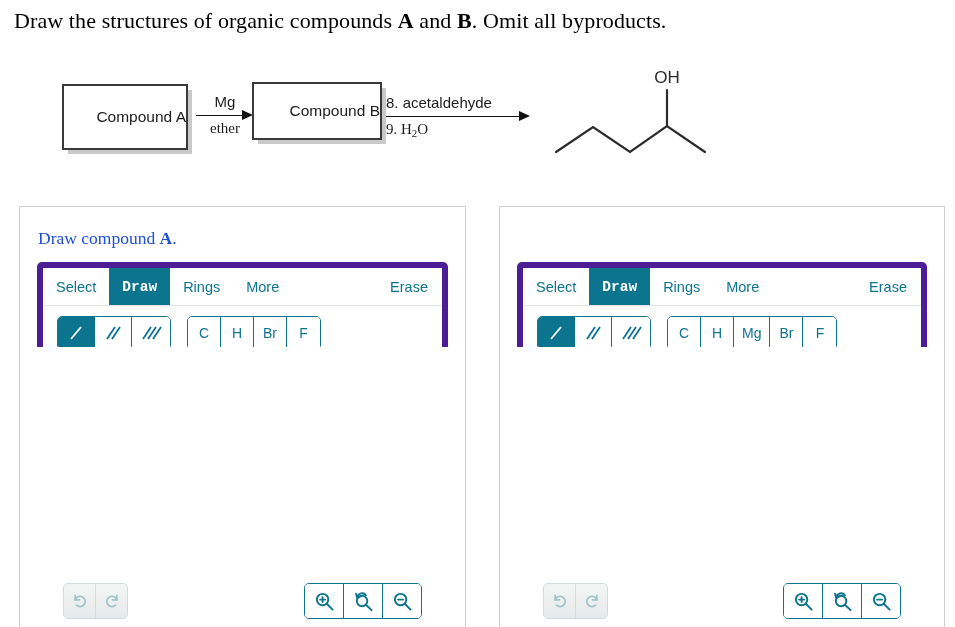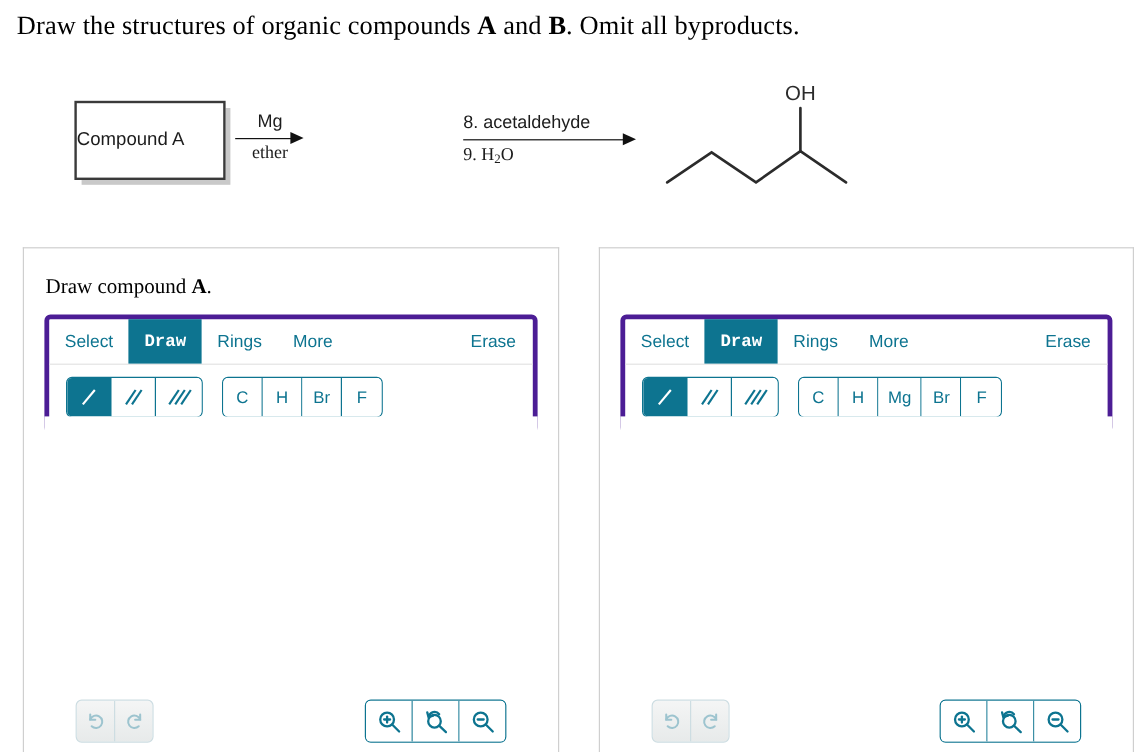--- a/index.html
+++ b/index.html
@@ -14,21 +14,21 @@
     font-family:"Liberation Serif", serif;
     font-size:22px;color:#000;letter-spacing:.1px;
   }
   .prompt b{font-weight:bold;}
 
   
   .scheme{position:absolute;left:0;top:30px;width:955px;height:160px;}
   .rxbox{
     position:absolute;background:#fff;border:2px solid #3a3a3a;
     box-shadow:5px 5px 0 -1px #c9c9c9;
-    display:flex;align-items:center;justify-content:flex-start;
+    display:flex;align-items:center;justify-content:flex-end;
     font-size:15.5px;color:#1c1c1c;font-family:"Liberation Sans",sans-serif;
   }
   #box-a{left:62px;top:54px;width:122px;height:62px;}
   #box-b{left:252px;top:52px;width:126px;height:54px;}
 
   .arrowwrap{position:absolute;}
   .arrow-line{position:absolute;left:0;top:50%;height:0;border-top:1.6px solid #111;}
   .arrow-head{
     position:absolute;top:50%;width:0;height:0;
     border-top:5px solid transparent;border-bottom:5px solid transparent;
@@ -58,28 +58,28 @@
   .panel{
     position:absolute;top:206px;height:421px;
     background:#fff;border:1px solid #cfcfcf;border-bottom:none;
     box-sizing:border-box;
   }
   #panel-a{left:19px;width:447px;}
   #panel-b{left:499px;width:446px;}
 
   .panel-title{
     position:absolute;left:18px;top:21px;
-    font-family:"Liberation Serif",serif;font-size:17.5px;color:#000000;
+    font-family:"Liberation Serif",serif;font-size:17.5px;color:#1d4ed8;
   }
   .panel-title b{font-weight:bold;}
 
   
   .toolbar{
     position:absolute;left:17px;top:55px;right:17px;
-    border:4px solid #4c1d95;border-radius:5px;background:#fff;
+    border:6px solid #4c1d95;border-radius:5px;background:#fff;
     box-sizing:border-box;
   }
   .tabrow{display:flex;align-items:stretch;height:37px;border-bottom:1px solid #e3e3e3;}
   .tab{
     display:flex;align-items:center;padding:0 13px;
     font-size:14.5px;color:#0d7490;cursor:pointer;user-select:none;
   }
   .tab.active{background:#0d7490;color:#fff;font-weight:bold;font-family:Liberation Mono, monospace;}
   .tab-spacer{flex:1;}
   .tab.erase{padding-right:14px;}
@@ -133,20 +133,23 @@
     <span>Compound A</span>
   </div>
 
   <div class="arrowwrap" id="arrow1">
     <div class="arrow-lbl top lbl-center">Mg</div>
     <div class="arrow-line"></div>
     <div class="arrow-head"></div>
     <div class="arrow-lbl bot lbl-center">ether</div>
   </div>
 
+  <div class="rxbox" id="box-b">
+    <span>Compound B</span>
+  </div>
 
   <div class="arrowwrap" id="arrow2">
     <div class="arrow-lbl top lbl-left">8. acetaldehyde</div>
     <div class="arrow-line"></div>
     <div class="arrow-head"></div>
     <div class="arrow-lbl bot lbl-left"><span>9. H</span><sub>2</sub><span>O</span></div>
   </div>
 
   <svg id="product" viewBox="0 0 190 120">
     <g stroke="#2b2b2b" stroke-width="2.2" fill="none" stroke-linecap="round">

